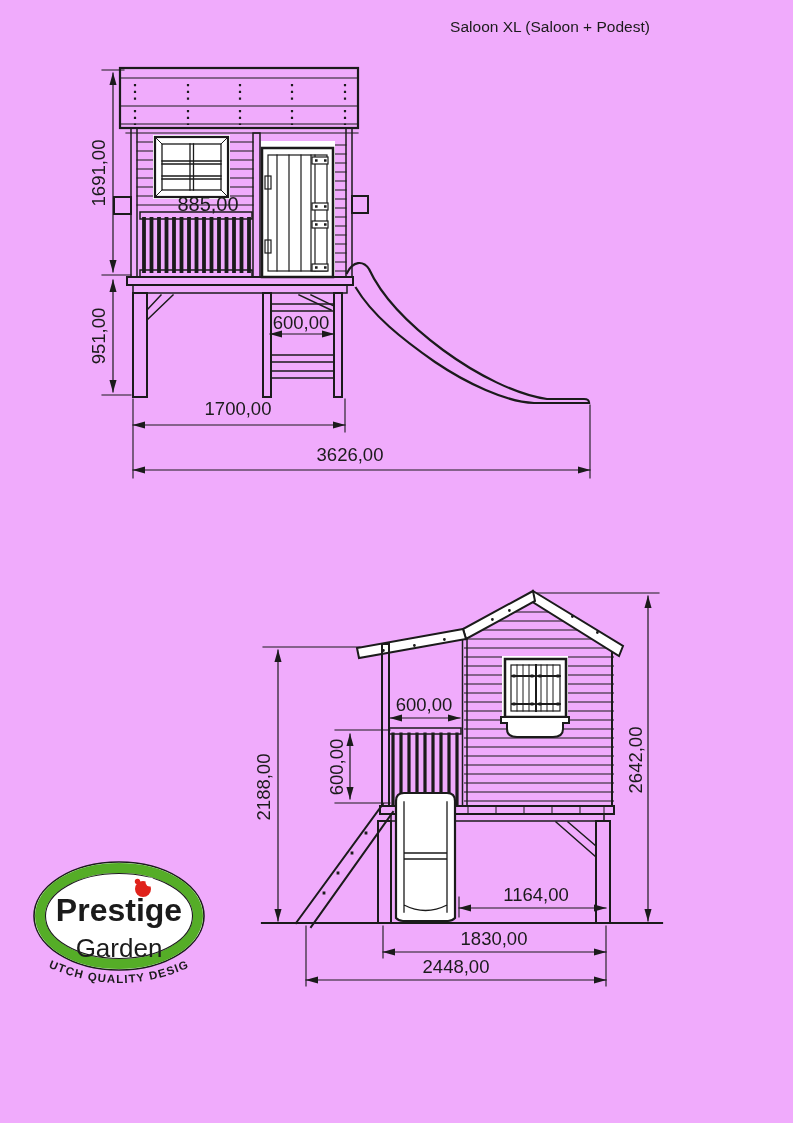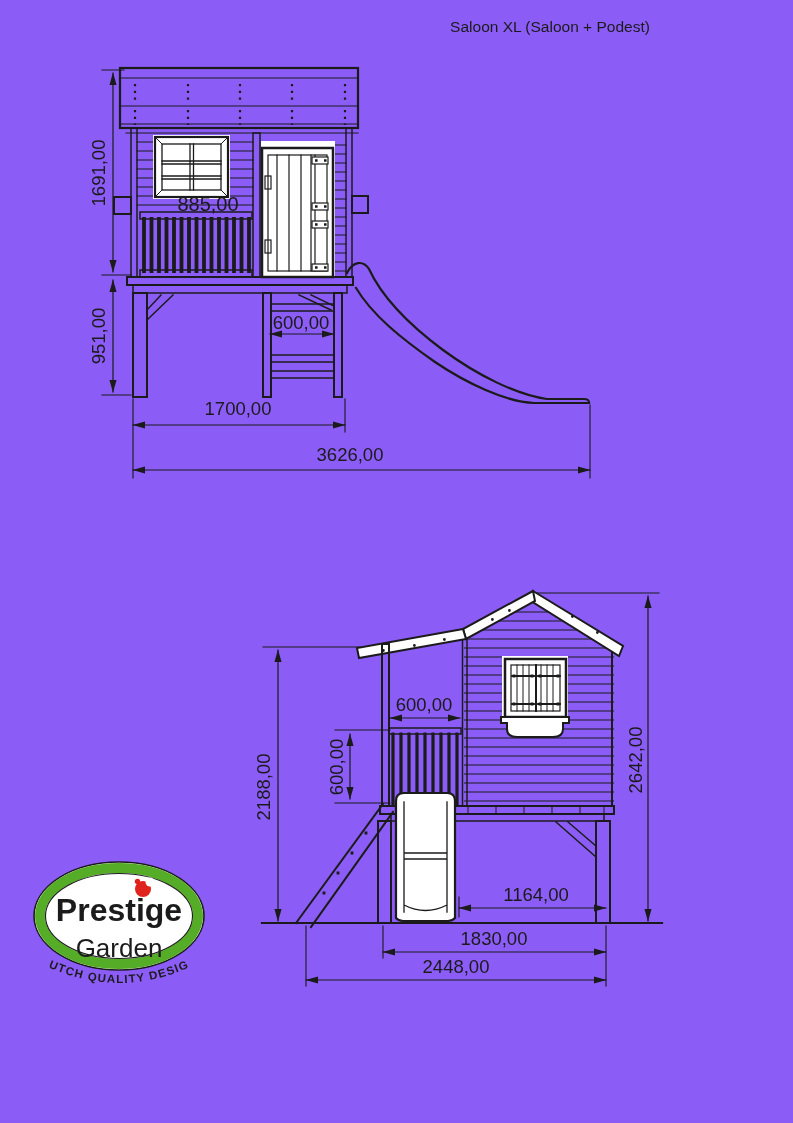--- a/index.html
+++ b/index.html
@@ -1,16 +1,16 @@
 <!DOCTYPE html>
 <html><head>
 <meta charset="utf-8">
 <style>
   html,body{margin:0;padding:0;background:#fff;}
-  .page{position:relative;width:793px;height:1123px;background:#8b5cf6;overflow:hidden;}
+  .page{position:relative;width:793px;height:1123px;background:#f0abfc;overflow:hidden;}
   svg{font-family:"Liberation Sans",sans-serif;}
   .ln{stroke:#1b1b1b;fill:none;stroke-linecap:square;}
   .dotln{stroke:#1b1b1b;fill:none;stroke-linecap:butt;}
   .f{fill:#1b1b1b;stroke:none;}
   .w{fill:#ffffff;}
   text{fill:#1b1b1b;stroke:none;}
   .dt{font-size:18.5px;}
   .dt2{font-size:20px;}
   .ttl{font-size:15.5px;}
   .brand1{font-size:32px;font-weight:bold;}

